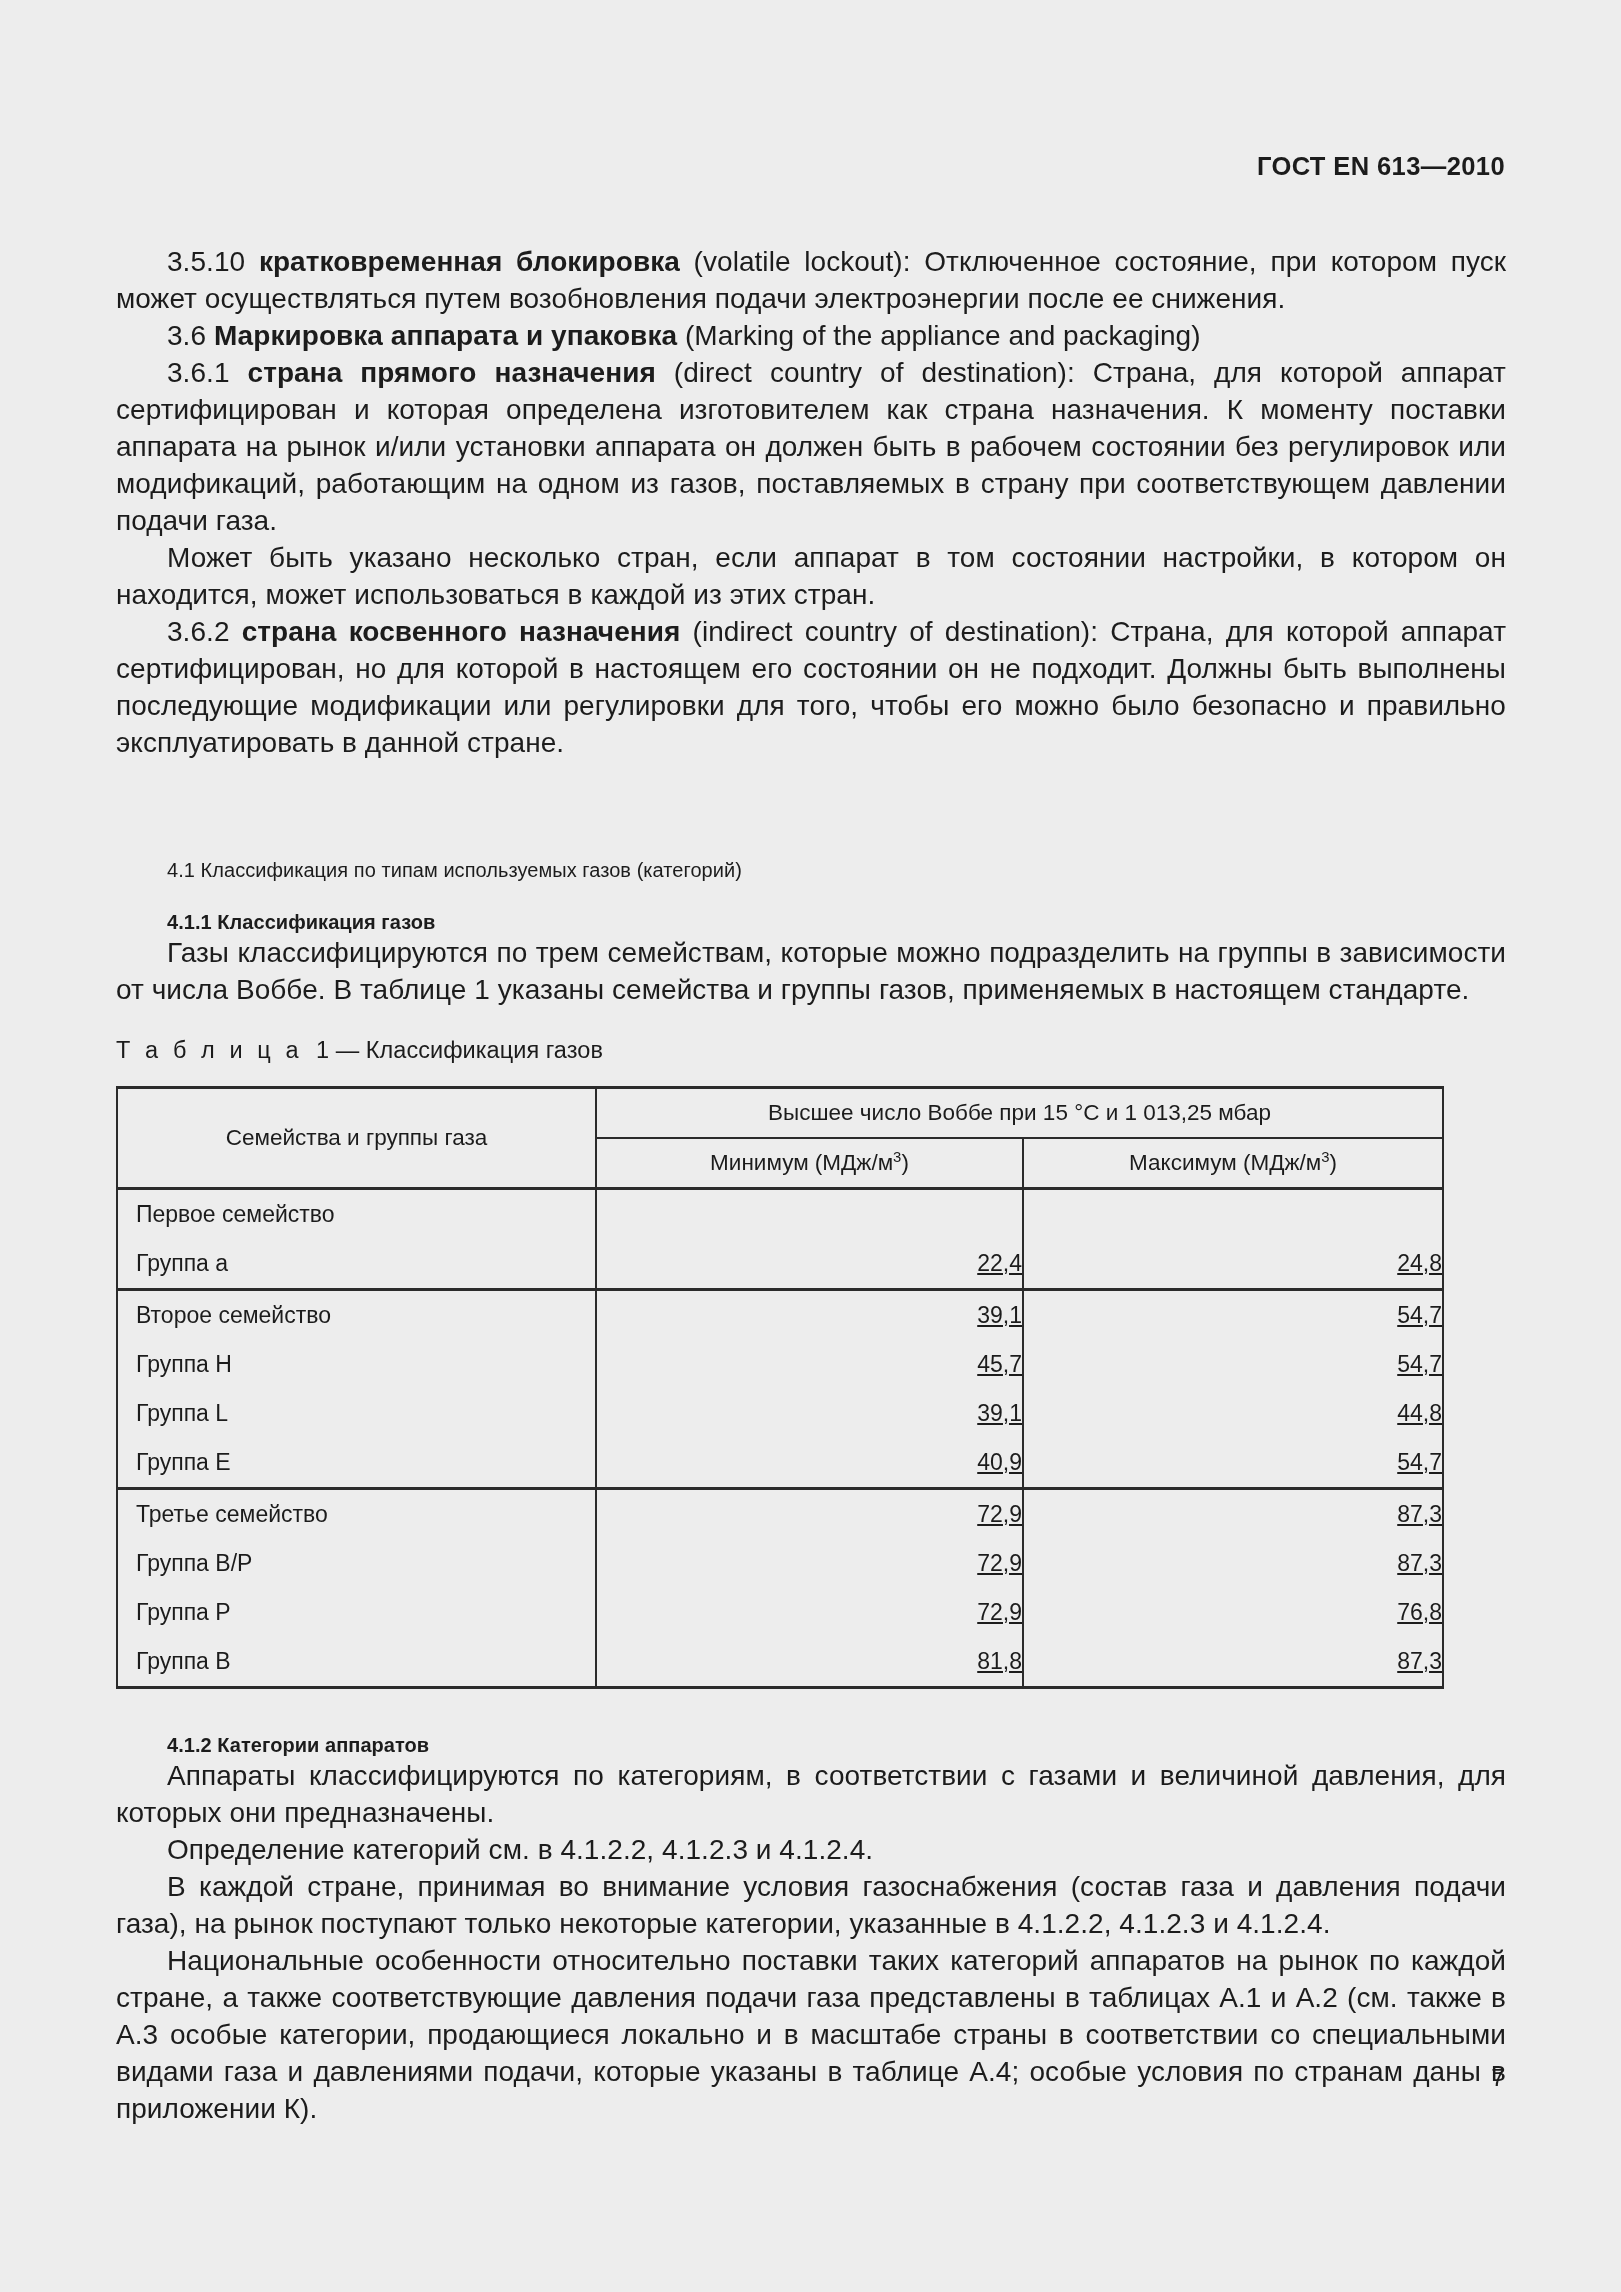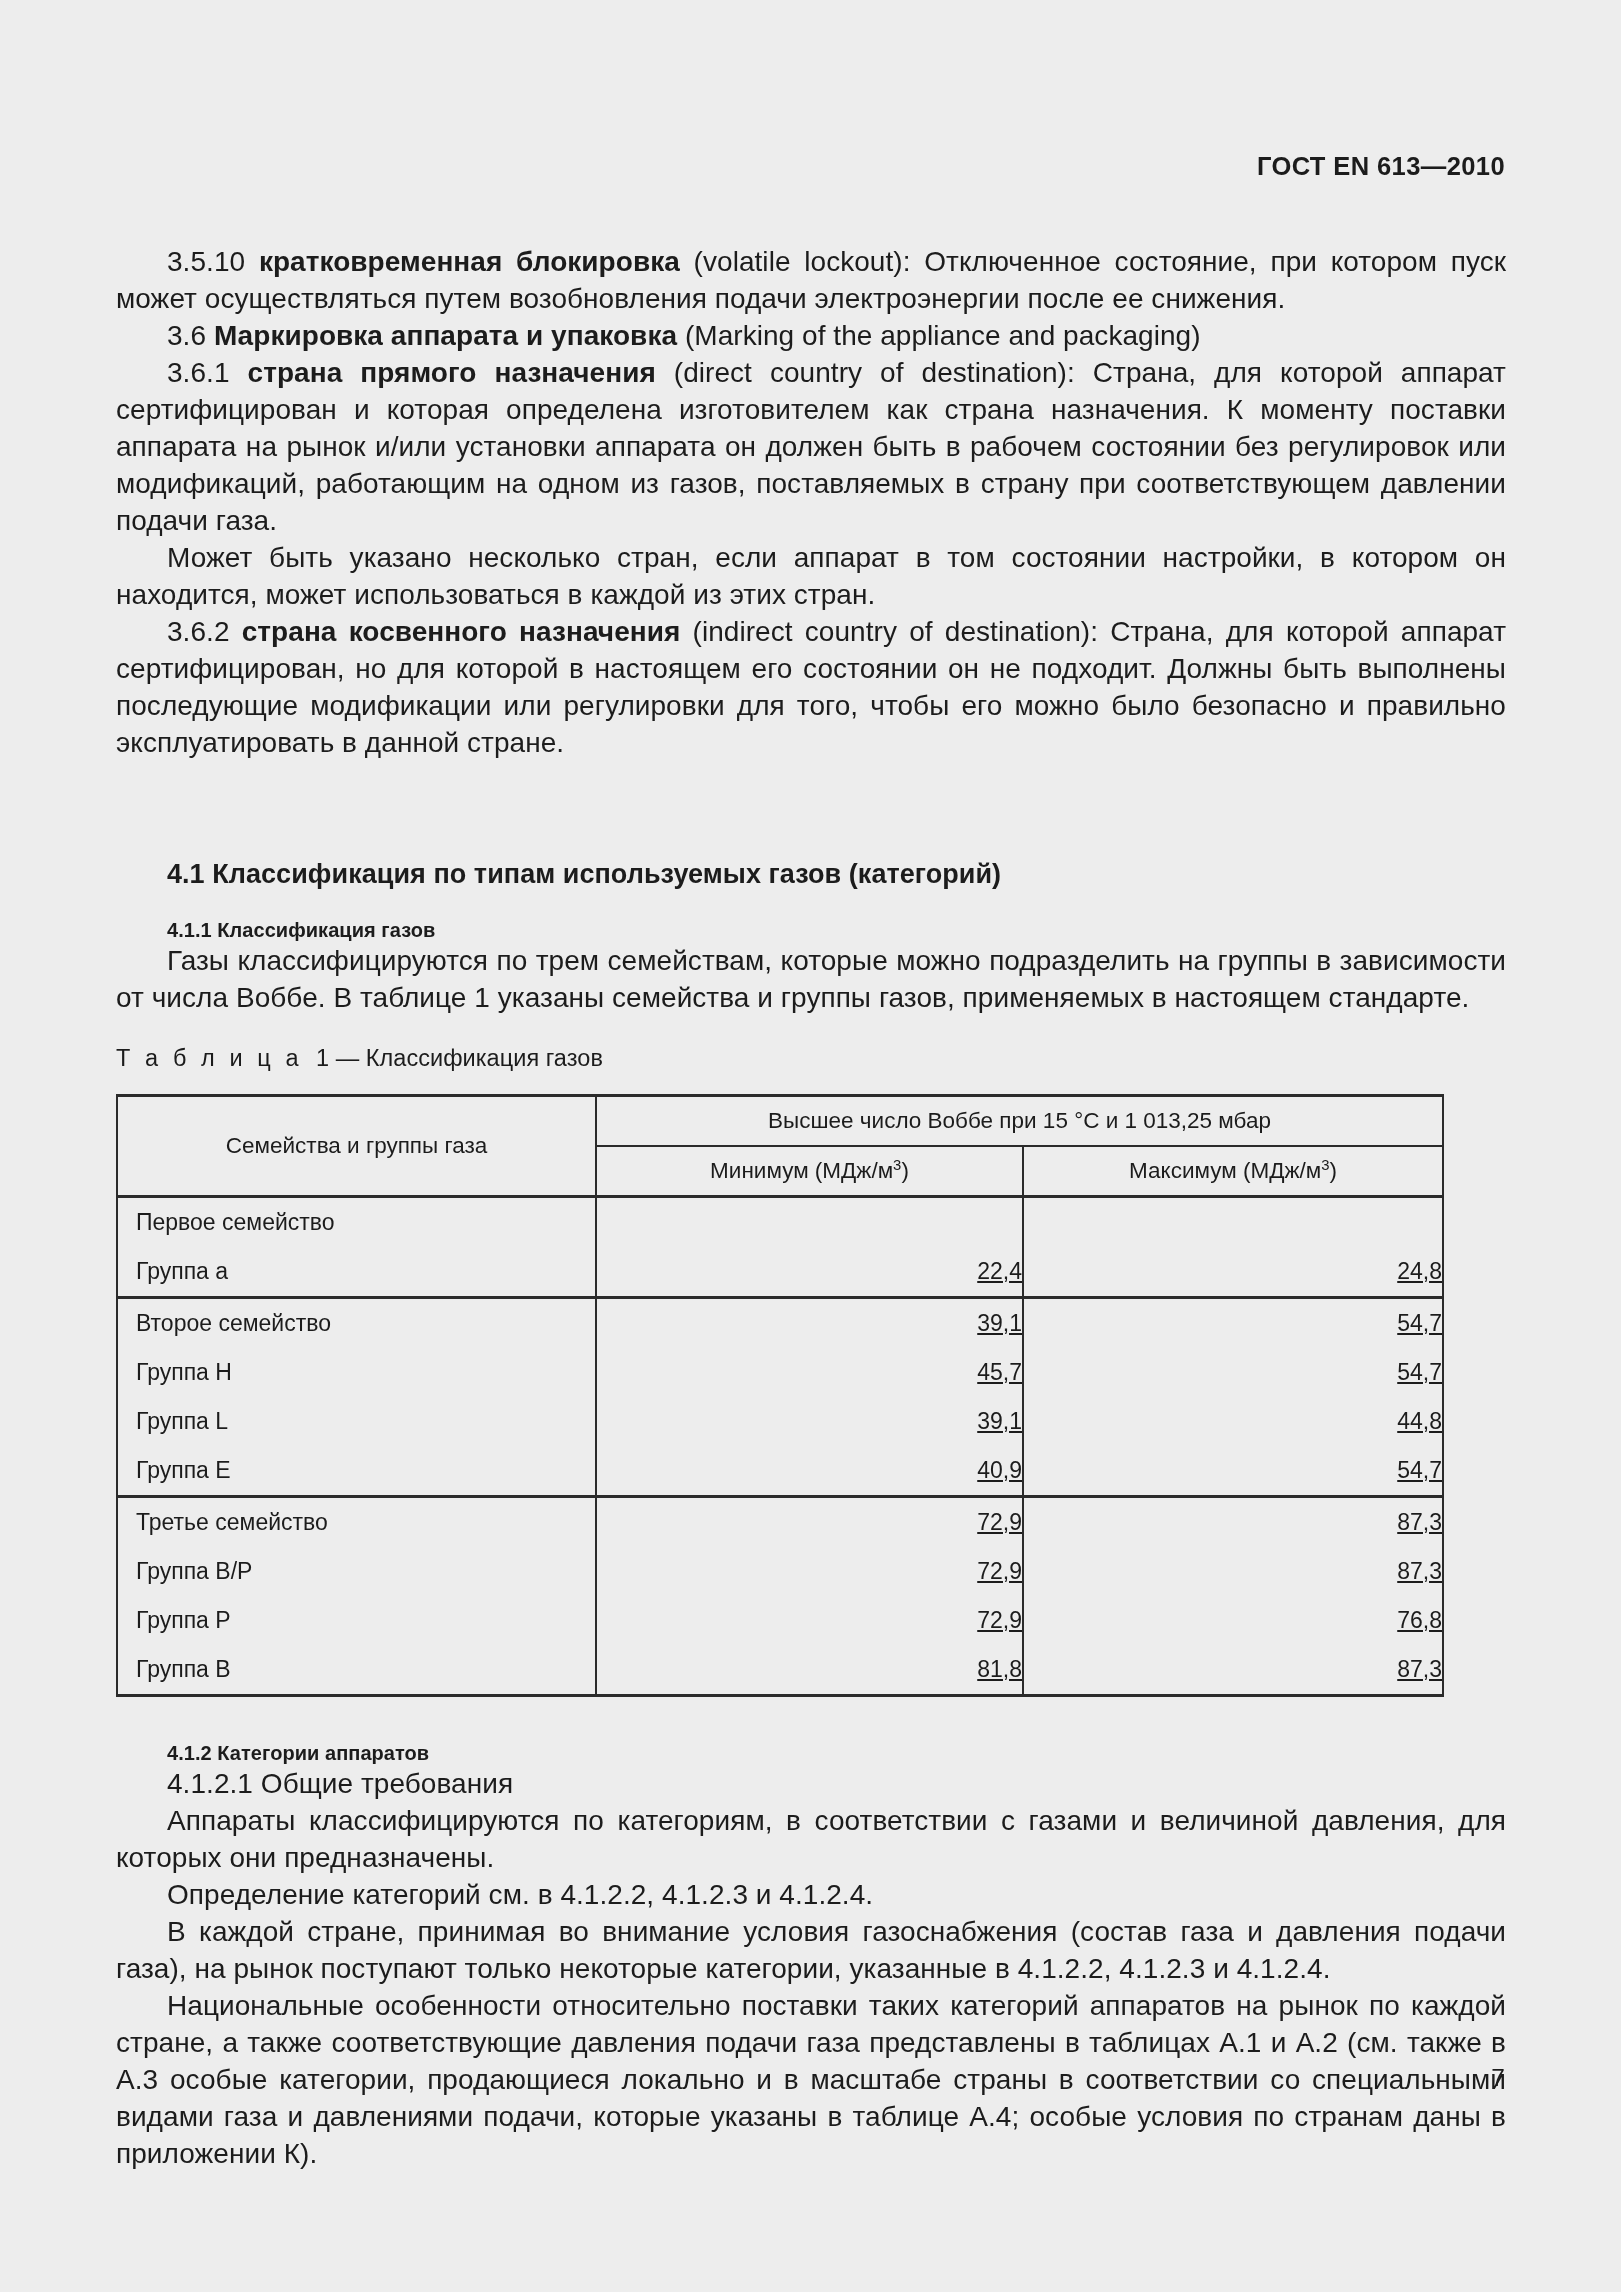--- a/index.html
+++ b/index.html
@@ -58,22 +58,22 @@
 
   h2.sec {
     margin: 0;
     font-size: 27.4px;
     font-weight: bold;
     text-indent: 29px;
     letter-spacing: 0.1px;
   }
   h3.sec {
     margin: 0;
-    font-size: 27px;
-    font-weight: bold;
+    font-size: 20px;
+    font-weight: normal;
     text-indent: 51px;
     letter-spacing: 0.05px;
   }
   h4.sec {
     margin: 0;
     font-size: 20px;
     font-weight: bold;
     text-indent: 51px;
     letter-spacing: 0.05px;
   }
@@ -265,21 +265,20 @@
             <td class="num">81,8</td>
             <td class="num">87,3</td>
           </tr>
         </tbody>
     </table>
 
     <div class="sp-46"></div>
 
     <h4 class="sec">4.1.2 Категории аппаратов</h4>
 
-    <p class="body">4.1.2.1 Общие требования</p>
 
     <p class="body">Аппараты классифицируются по категориям, в соответствии с газами и величиной давления, для которых они предназначены.</p>
 
     <p class="body">Определение категорий см. в 4.1.2.2, 4.1.2.3 и 4.1.2.4.</p>
 
     <p class="body">В каждой стране, принимая во внимание условия газоснабжения (состав газа и давления подачи газа), на рынок поступают только некоторые категории, указанные в 4.1.2.2, 4.1.2.3 и 4.1.2.4.</p>
 
     <p class="body">Национальные особенности относительно поставки таких категорий аппаратов на рынок по каждой стране, а также соответствующие давления подачи газа представлены в таблицах А.1 и А.2 (см. также в А.3 особые категории, продающиеся локально и в масштабе страны в соответствии со специальными видами газа и давлениями подачи, которые указаны в таблице А.4; особые условия по странам даны в приложении К).</p>
 
   </div>

